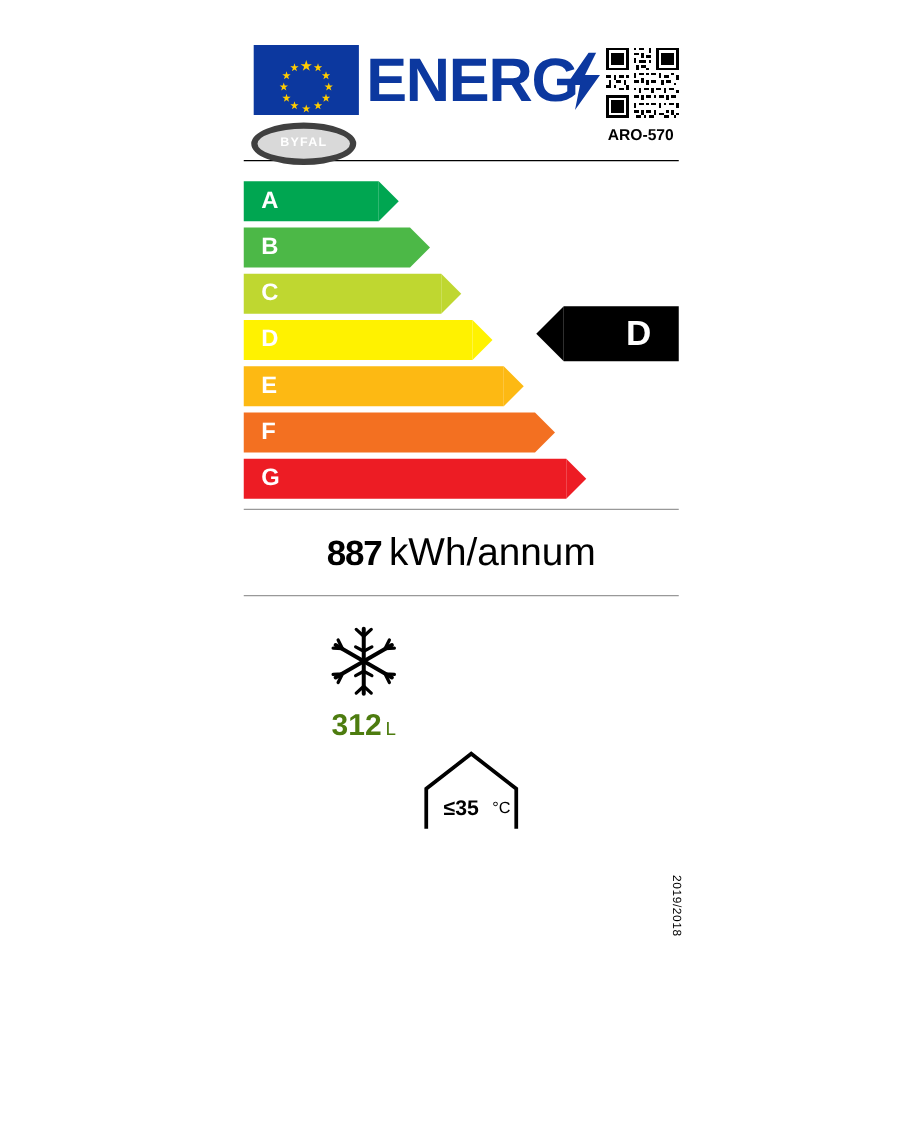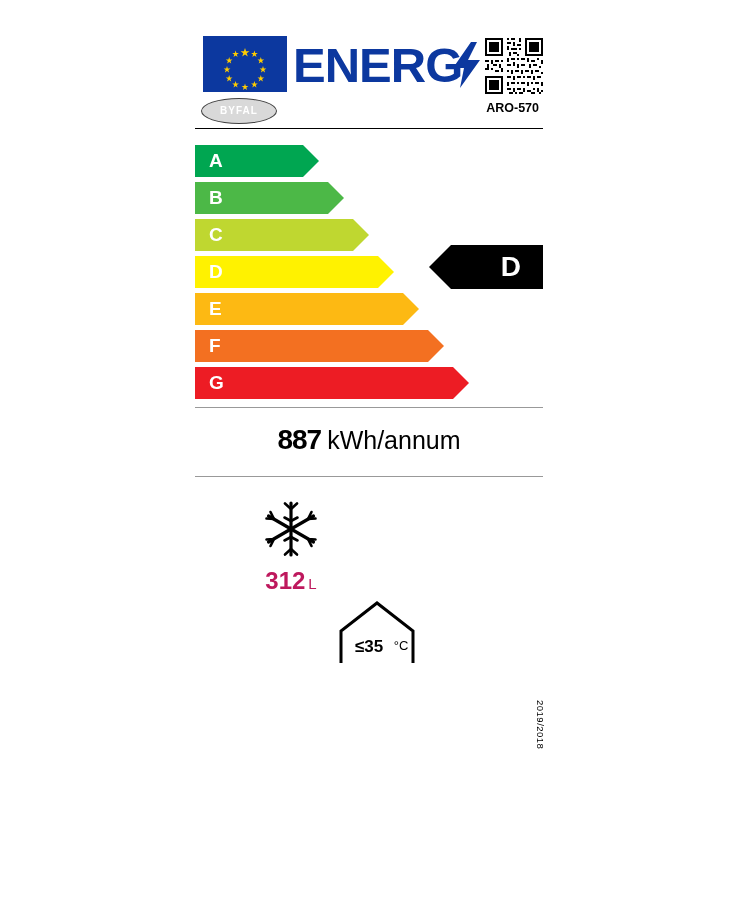--- a/index.html
+++ b/index.html
@@ -72,21 +72,21 @@
     border-bottom: 1.5px solid #000;
   }
   .brand-badge {
     position: absolute;
     left: 6px;
     top: 0px;
     width: 74px;
     height: 24px;
     border-radius: 50%;
     background: #d9d9d9;
-    border: 1px solid #404040;
+    border: 5px solid #404040;
     color: #ffffff;
     font-size: 10px;
     font-weight: bold;
     letter-spacing: 1px;
     text-align: center;
     line-height: 24px;
   }
   .model-name {
     position: absolute;
     right: 4px;
@@ -169,21 +169,21 @@
   .consumption-inner {
     padding-top: 16px;
   }
   .kwh-value {
     font-size: 28px;
     font-weight: bold;
     color: #000;
     letter-spacing: -1px;
   }
   .kwh-unit {
-    font-size: 25px;
+    font-size: 31px;
     color: #000;
     margin-left: 6px;
   }
 
   
   .picto-area {
     position: relative;
     height: 205px;
   }
   .freezer-block {
@@ -195,21 +195,21 @@
   }
   .snowflake {
     width: 60px;
     height: 60px;
     margin: 0 auto;
   }
   .liters {
     margin-top: 8px;
     font-size: 24px;
     font-weight: bold;
-    color: #be185d;
+    color: #4d7c0f;
   }
   .liters span.unit {
     font-size: 15px;
     font-weight: normal;
     margin-left: 3px;
   }
 
   .temp-block {
     position: absolute;
     left: 208px;

